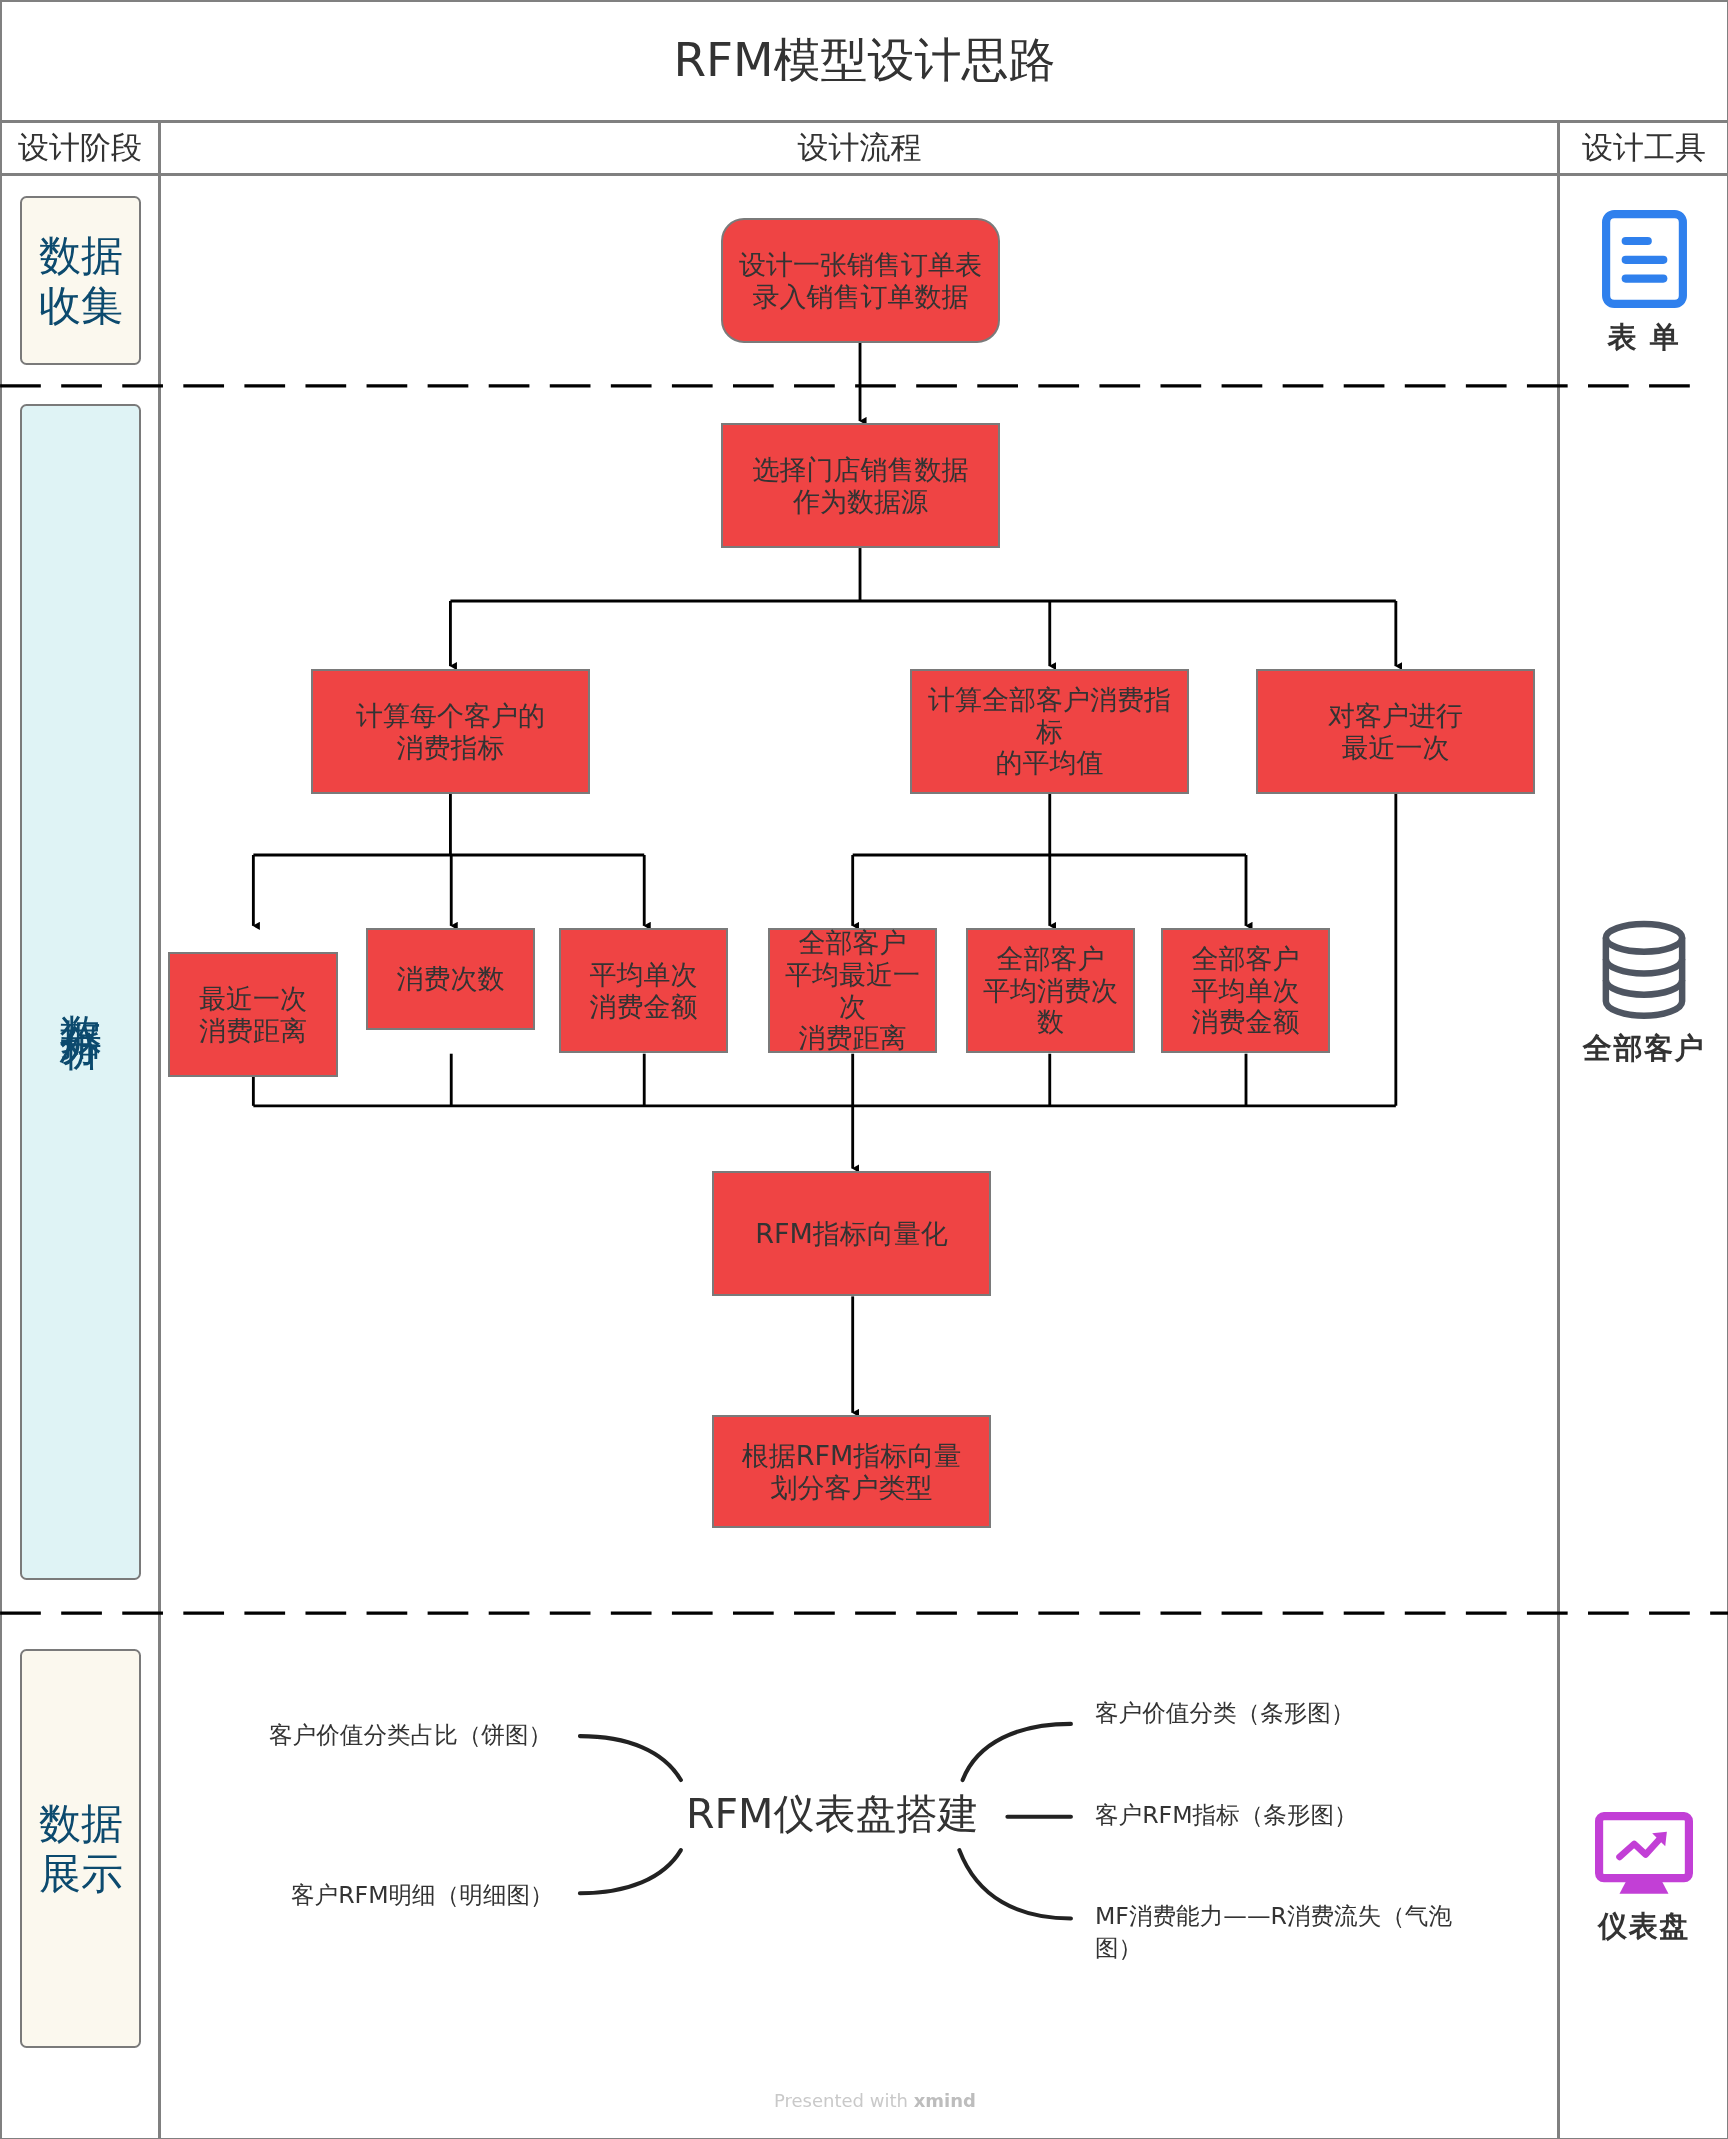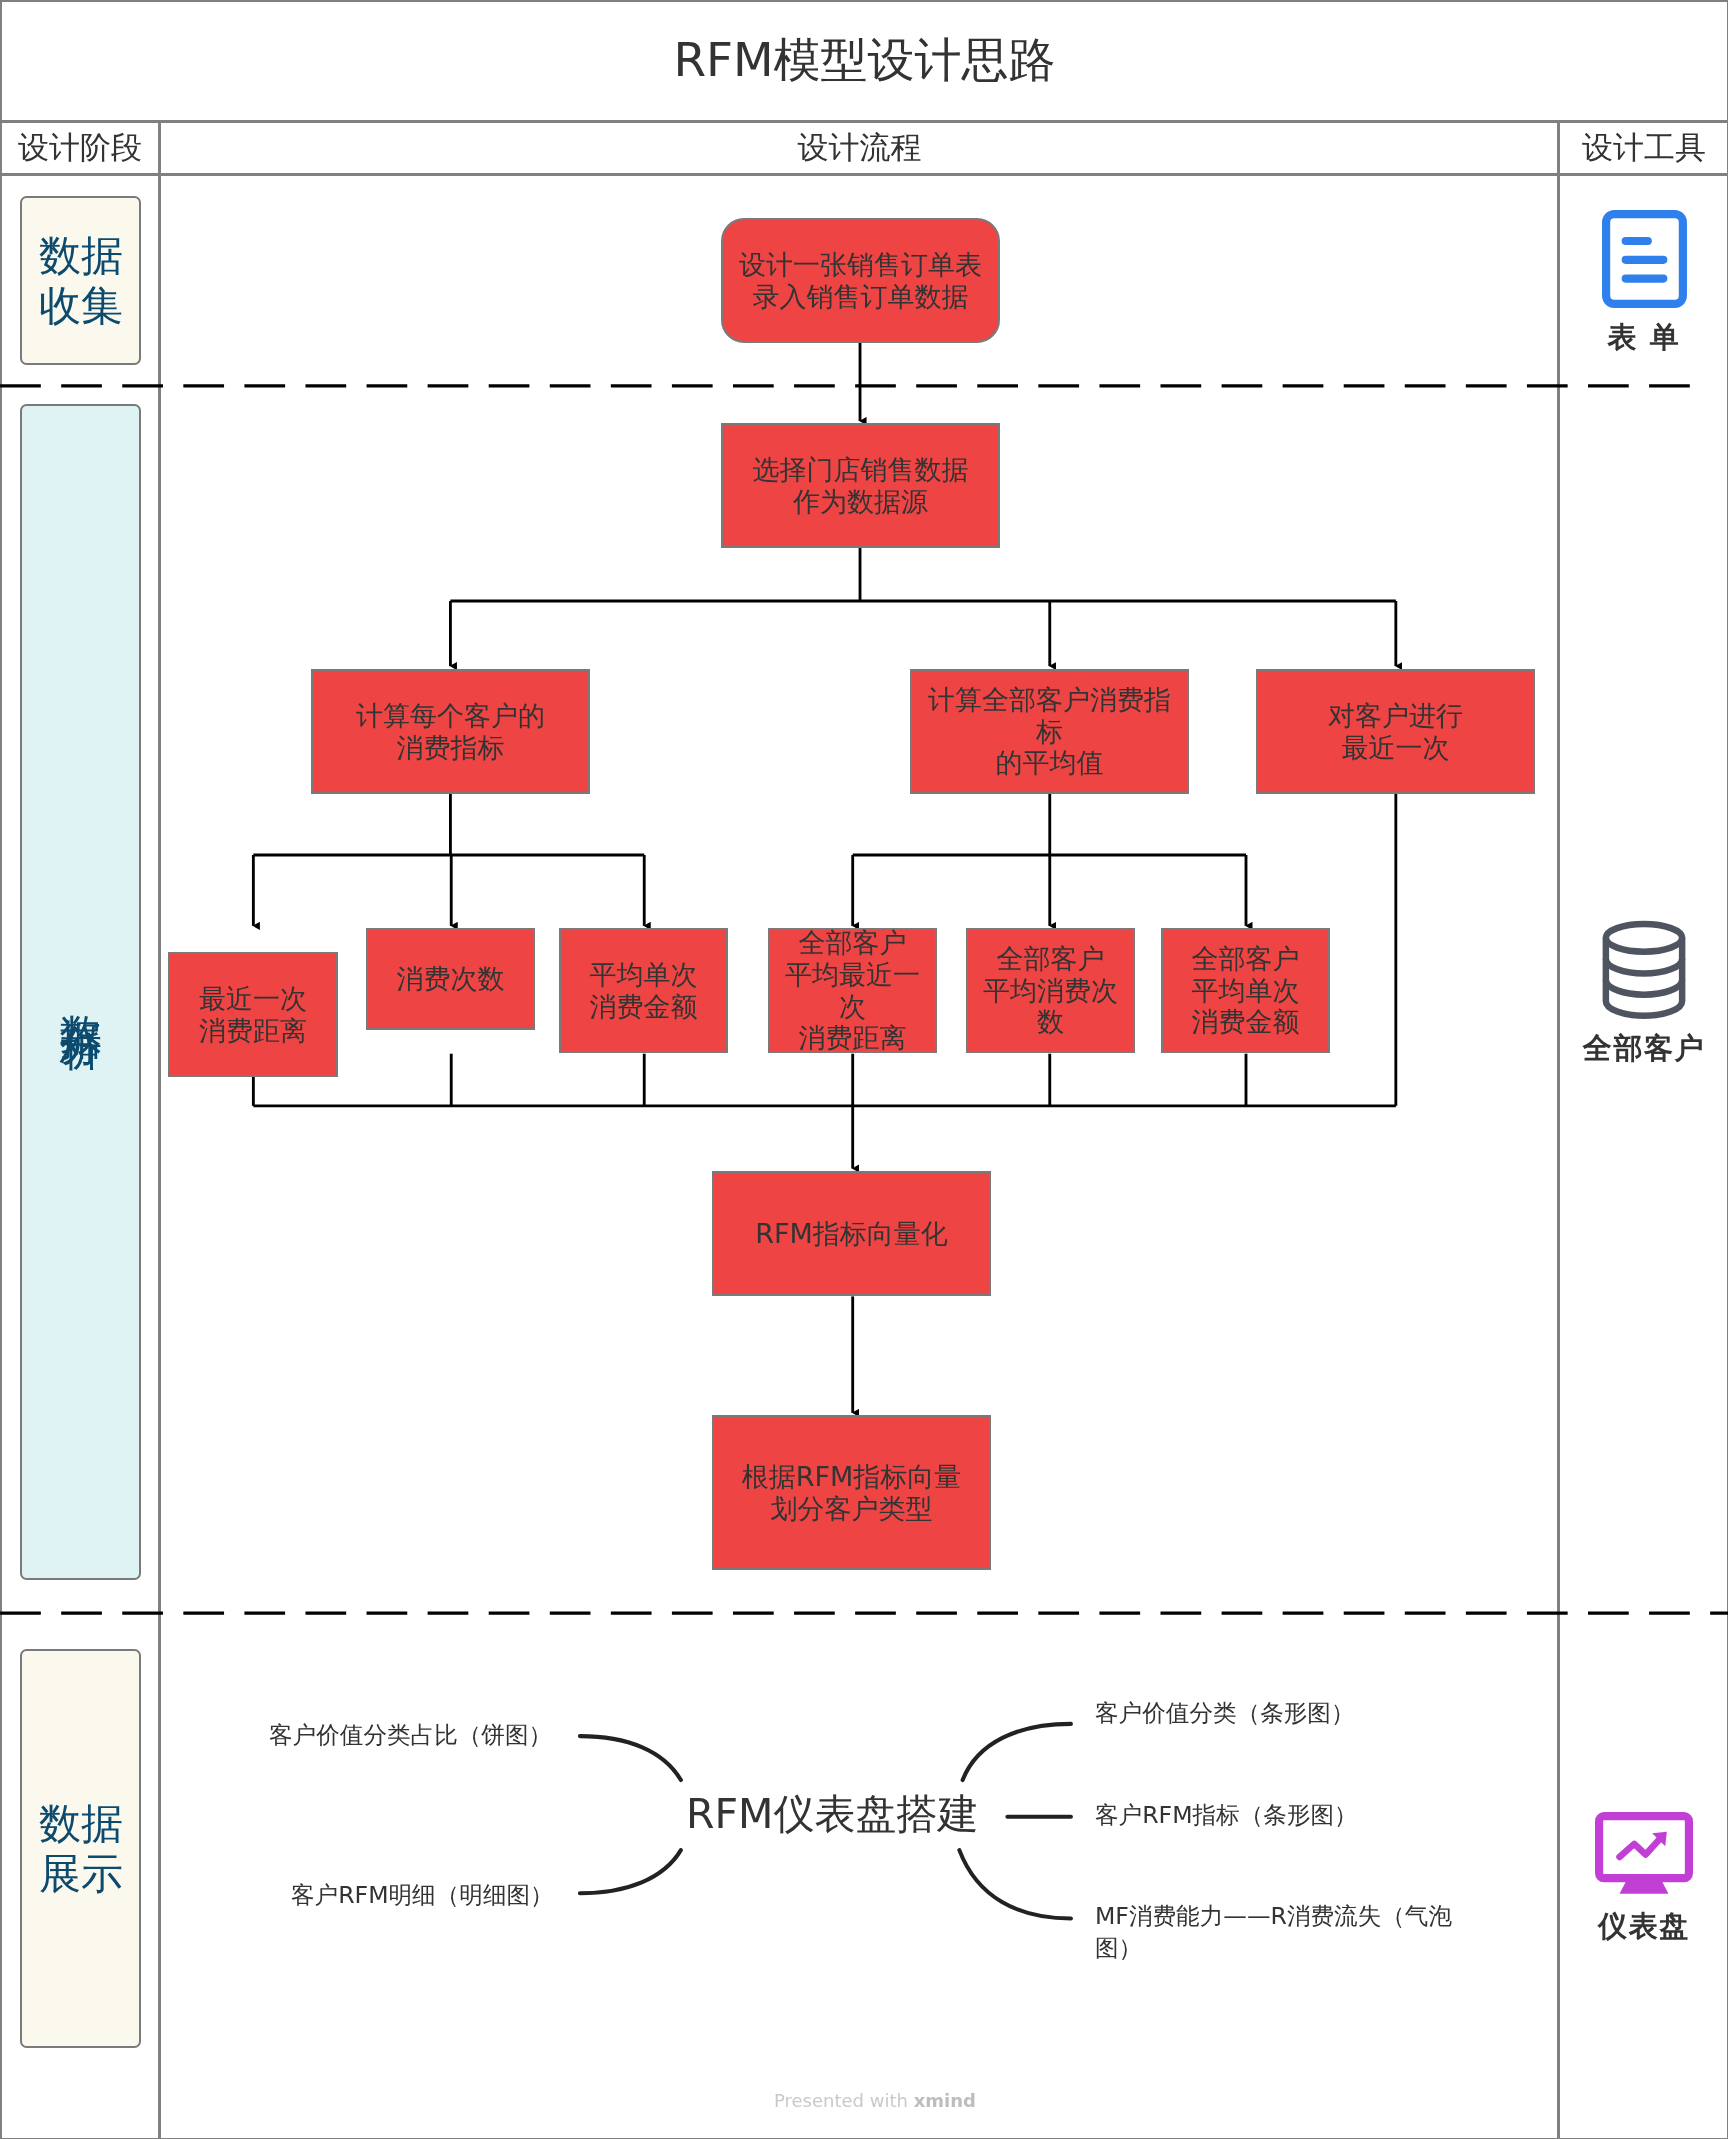--- a/index.html
+++ b/index.html
@@ -119,21 +119,21 @@
 <div class="abs box" style="left:768px;top:928px;width:169px;height:125px;white-space:pre-line;">全部客户
 平均最近一次
 消费距离</div>
 <div class="abs box" style="left:966px;top:928px;width:169px;height:125px;white-space:pre-line;">全部客户
 平均消费次数</div>
 <div class="abs box" style="left:1161px;top:928px;width:169px;height:125px;white-space:pre-line;">全部客户
 平均单次
 消费金额</div>
 
 <div class="abs box" style="left:712px;top:1171px;width:279px;height:125px;white-space:pre-line;">RFM指标向量化</div>
-<div class="abs box" style="left:712px;top:1415px;width:279px;height:155px;white-space:pre-line;">根据RFM指标向量
+<div class="abs box" style="left:712px;top:1415px;width:279px;height:113px;white-space:pre-line;">根据RFM指标向量
 划分客户类型</div>
 
 <div class="abs tool" style="left:1559px;top:210px;width:170px;">
   <svg width="85" height="98" viewBox="0 0 104 120">
     <rect x="5" y="5" width="94" height="110" rx="10" fill="none" stroke="#2f80ed" stroke-width="10"></rect>
     <line x1="29" y1="38" x2="56" y2="38" stroke="#2f80ed" stroke-width="10" stroke-linecap="round"></line>
     <line x1="29" y1="61" x2="75" y2="61" stroke="#2f80ed" stroke-width="10" stroke-linecap="round"></line>
     <line x1="29" y1="84" x2="75" y2="84" stroke="#2f80ed" stroke-width="10" stroke-linecap="round"></line>
   </svg>
   <div class="tool-label">表 单</div>

